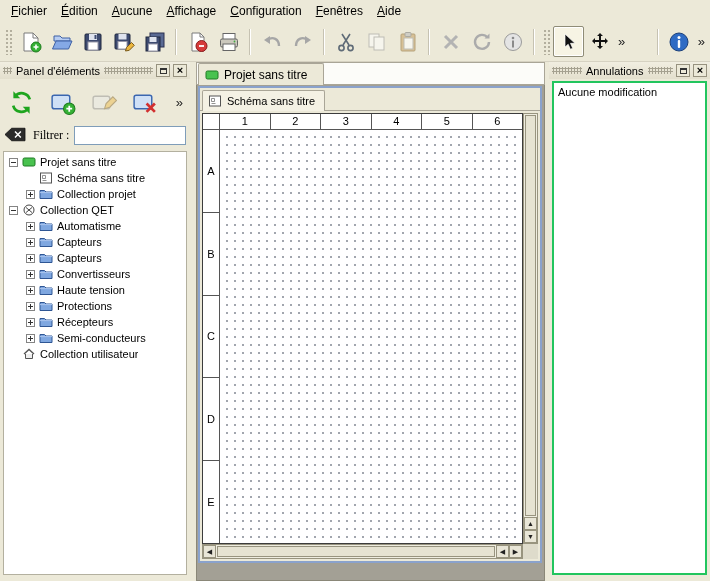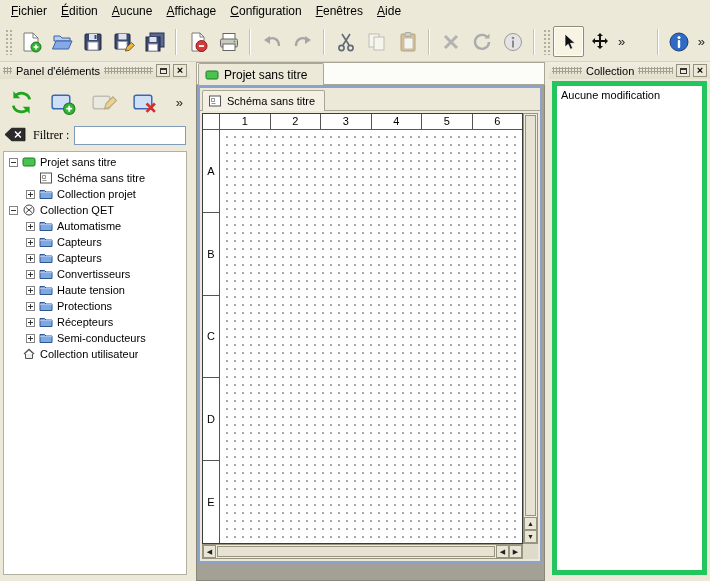--- a/index.html
+++ b/index.html
@@ -107,21 +107,21 @@
   .v-thumb{flex:1;margin:1px;background:#e6e3d2;border:1px solid #98947f;}
   .h-scroll{position:absolute;left:0;bottom:0;right:15px;height:15px;background:#efede0;
             border:1px solid #98947f;display:flex;}
   .h-thumb{flex:1;margin:1px;background:#e6e3d2;border:1px solid #98947f;}
   .sbtn{width:13px;height:13px;flex:none;background:#e9e6d7;border:1px solid #98947f;display:flex;
         align-items:center;justify-content:center;font-size:7px;color:#222;line-height:1;}
   .v-scroll .sbtn{width:100%;}
   .scroll-corner{position:absolute;right:0;bottom:0;width:15px;height:15px;background:#dedbcb;}
 
   
-  .undo-list{flex:1;margin:2px 3px 6px 3px;background:#fff;border:5px solid #22c55e;font-size:11px;}
+  .undo-list{flex:1;margin:2px 3px 6px 3px;background:#fff;border:2px solid #22c55e;font-size:11px;}
   .undo-item{padding:3px 4px;}
 </style>
 </head>
 <body>
 
 <div class="app">
 
   <div class="menubar">
     <span class="menu-item">Fichier</span>
     <span class="menu-item">Édition</span>
@@ -582,21 +582,21 @@
           </div>
           <div class="scroll-corner"></div>
         </div>
       </div>
     </div>
   </div>
 
   <div class="dock dock-right">
     <div class="dock-titlebar">
       <div class="dock-grip g-sm" style="width:30px;"></div>
-      <span class="dock-title">Collection</span>
+      <span class="dock-title">Annulations</span>
       <div class="dock-grip g-fill"></div>
       <button class="dock-btn">
           <span class="float-glyph"></span>
         </button>
       <button class="dock-btn">
           <span class="close-glyph">×</span>
         </button>
     </div>
     <div class="undo-list">
       <div class="undo-item">Aucune modification</div>

